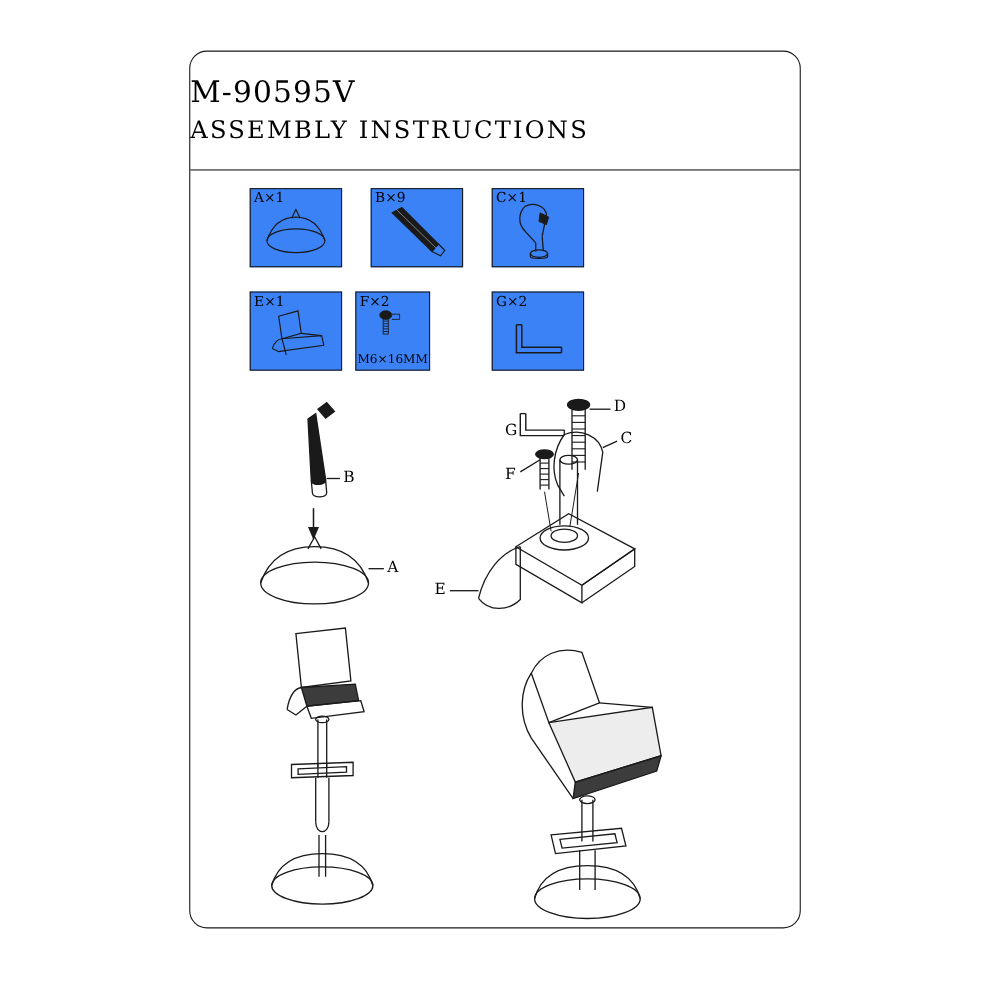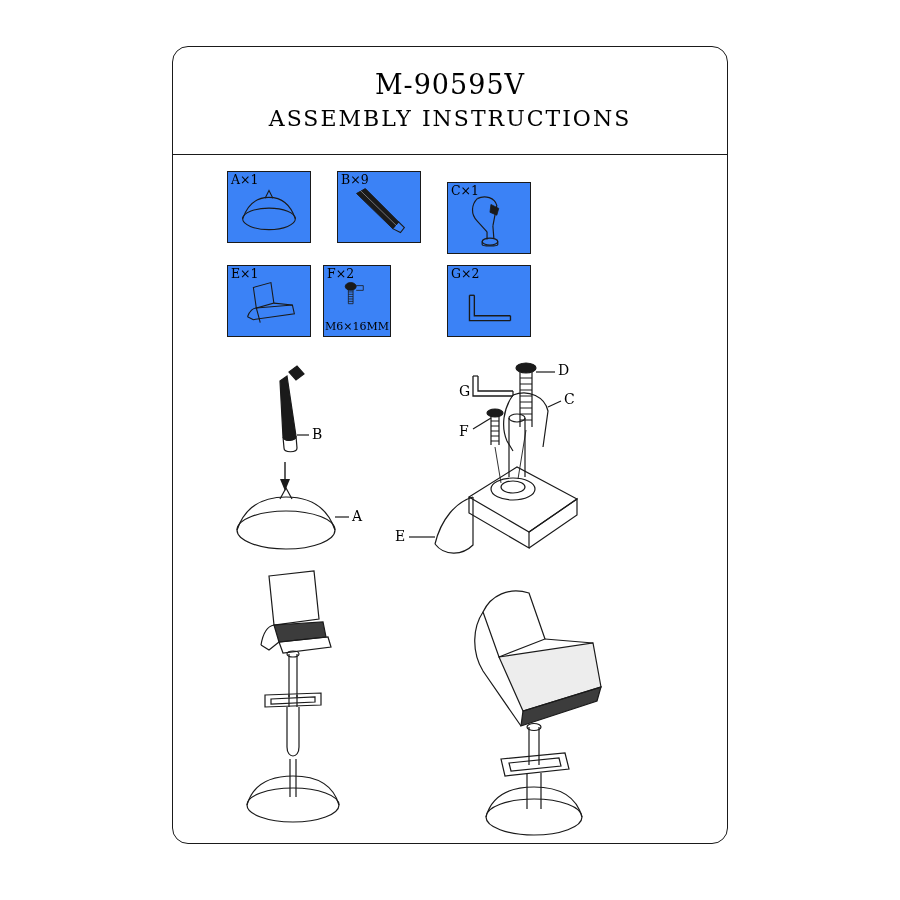--- a/index.html
+++ b/index.html
@@ -26,21 +26,20 @@
     background: #ffffff;
   }
   #title-block {
     position: absolute;
     left: 0;
     top: 0;
     width: 100%;
     height: 108px;
     border-bottom: 1.6px solid #1a1a1a;
     box-sizing: border-box;
-    text-align: center;
   }
   #model-title {
     font-size: 27px;
     letter-spacing: 1px;
     margin-top: 22px;
     font-family: "DejaVu Serif", serif;
   }
   #doc-subtitle {
     font-size: 22px;
     letter-spacing: 2px;
@@ -113,21 +112,21 @@
 
   <div class="part-box" style="left:164px; top:124px; width:84px; height:72px;">
     <span class="part-code">B×9</span>
     <svg class="part-art" viewBox="0 0 84 72">
       <path d="M19 22 L28 17 L62 51 L56 58 Z" fill="#1a1a1a" stroke="#1a1a1a" stroke-width="1"></path>
       <path d="M56 58 L64 62 L68 57 L62 51 Z" fill="none" stroke="#1a1a1a" stroke-width="1.1"></path>
       <line x1="23" y1="19" x2="60" y2="55" stroke="#ffffff" stroke-width="0.8" opacity="0.5"></line>
     </svg>
   </div>
 
-  <div class="part-box" style="left:274px; top:124px; width:84px; height:72px;margin-top:11px;">
+  <div class="part-box" style="left:274px; top:124px; width:84px; height:72px;">
     <span class="part-code">C×1</span>
     <svg class="part-art" viewBox="0 0 84 72">
       <path d="M30 16 C24 22 23 32 30 39 L40 50" fill="none" stroke="#1a1a1a" stroke-width="1.2"></path>
       <path d="M30 16 C38 12 48 15 50 23 L46 44" fill="none" stroke="#1a1a1a" stroke-width="1.2"></path>
       <path d="M40 50 L40 58 M46 44 L47 57" fill="none" stroke="#1a1a1a" stroke-width="1.2"></path>
       <ellipse cx="43" cy="60" rx="8" ry="3.5" fill="none" stroke="#1a1a1a" stroke-width="1.2"></ellipse>
       <path d="M35 60 L35 63 C35 65 51 65 51 63 L51 60" fill="none" stroke="#1a1a1a" stroke-width="1.2"></path>
       <path d="M44 22 L52 26 L50 33 L43 30 Z" fill="#1a1a1a" stroke="#1a1a1a" stroke-width="0.8"></path>
     </svg>
   </div>

